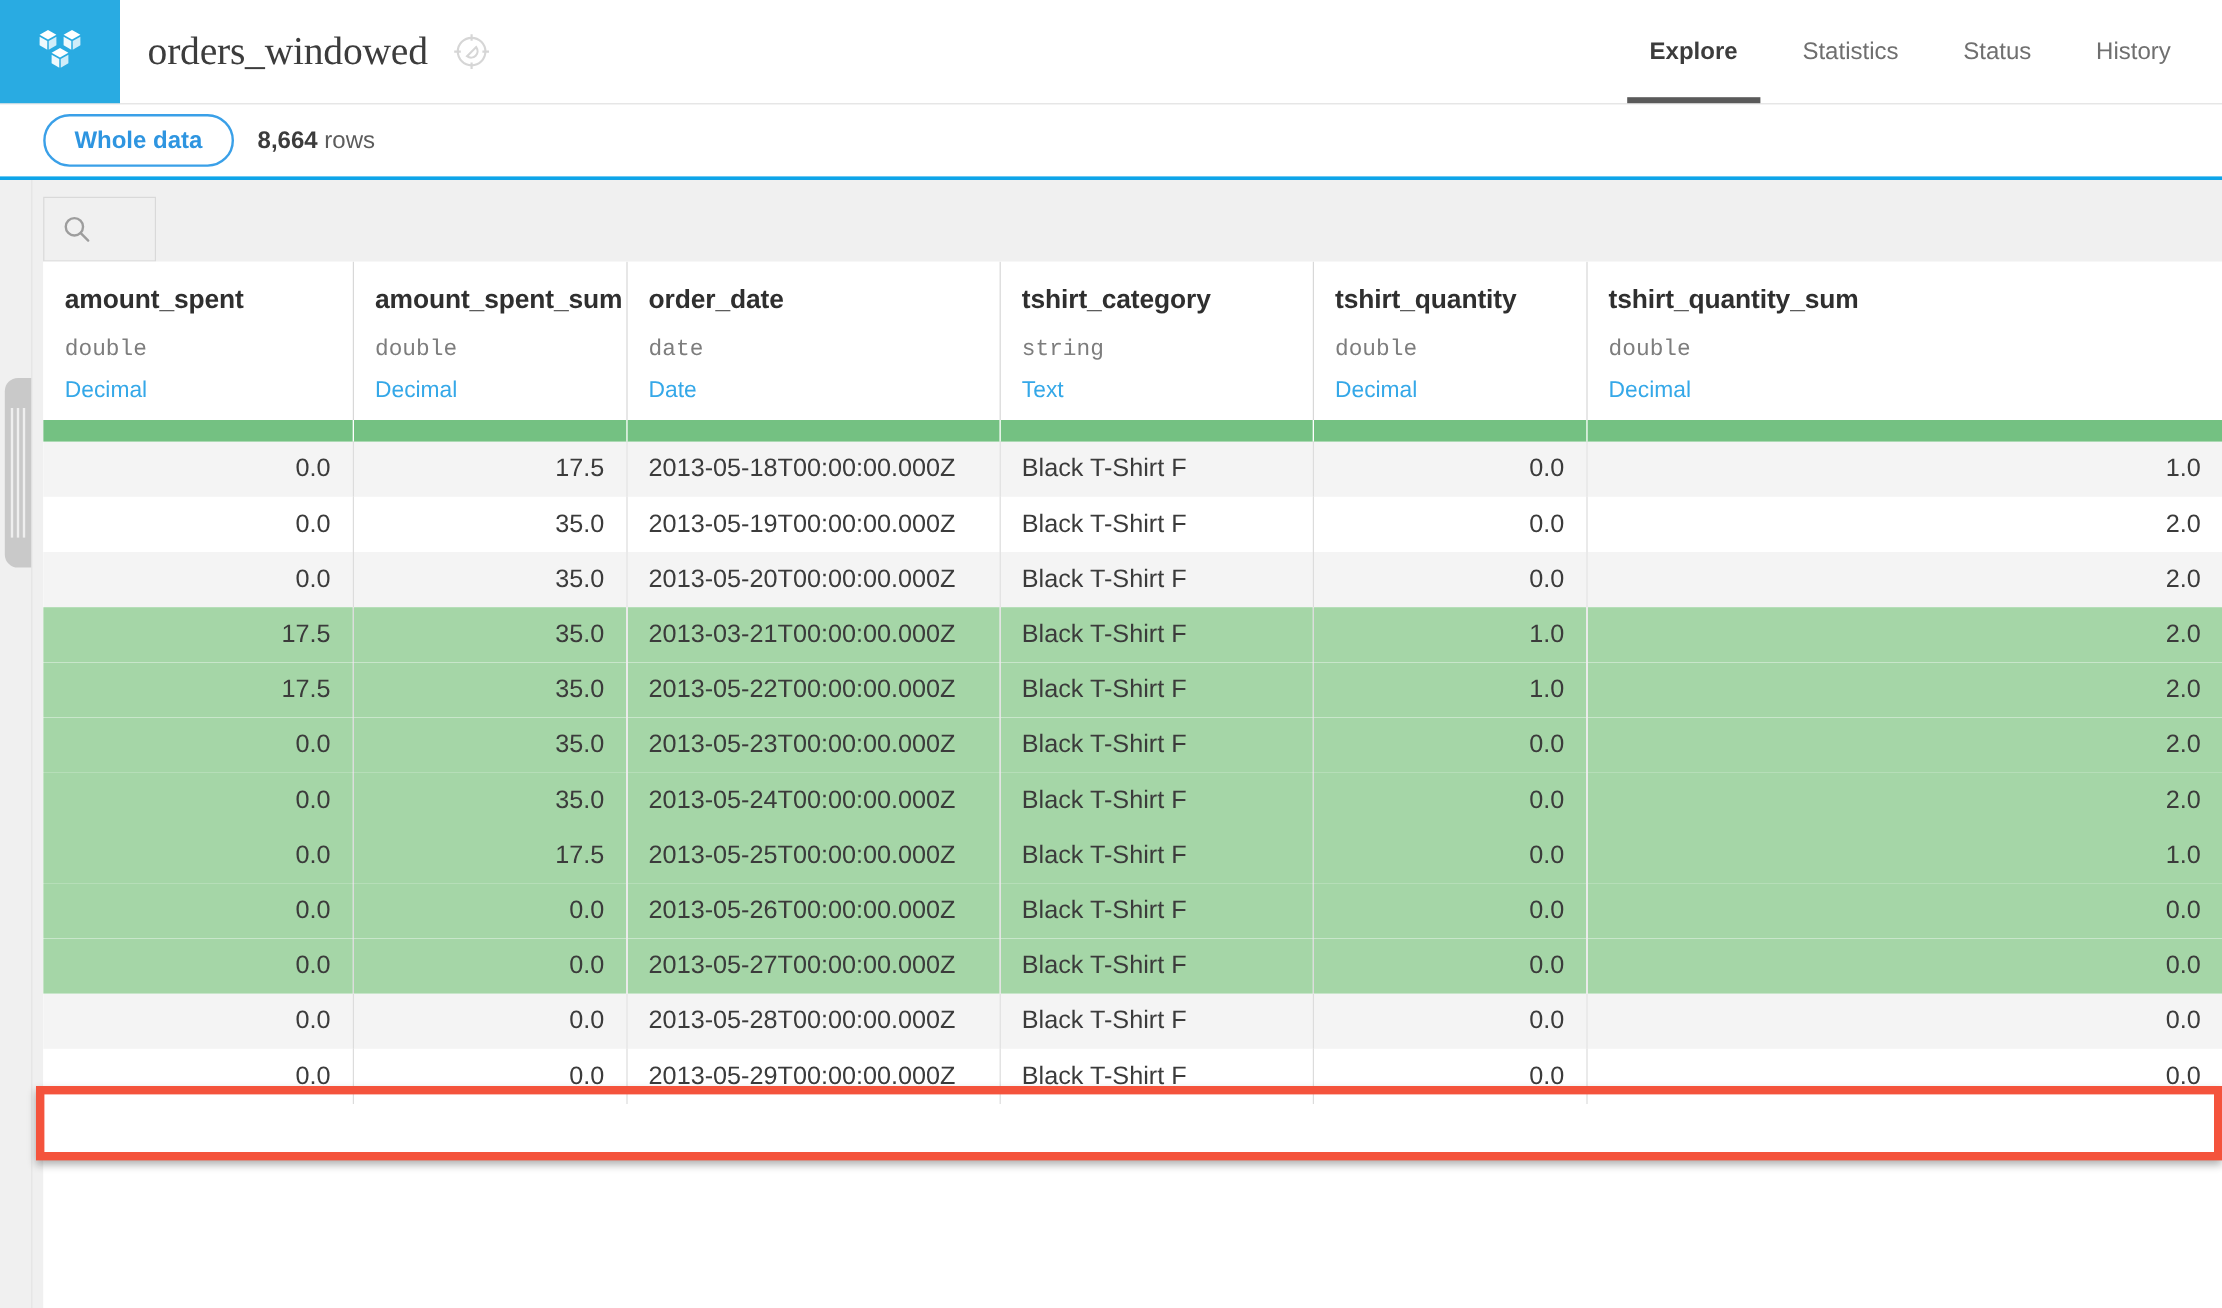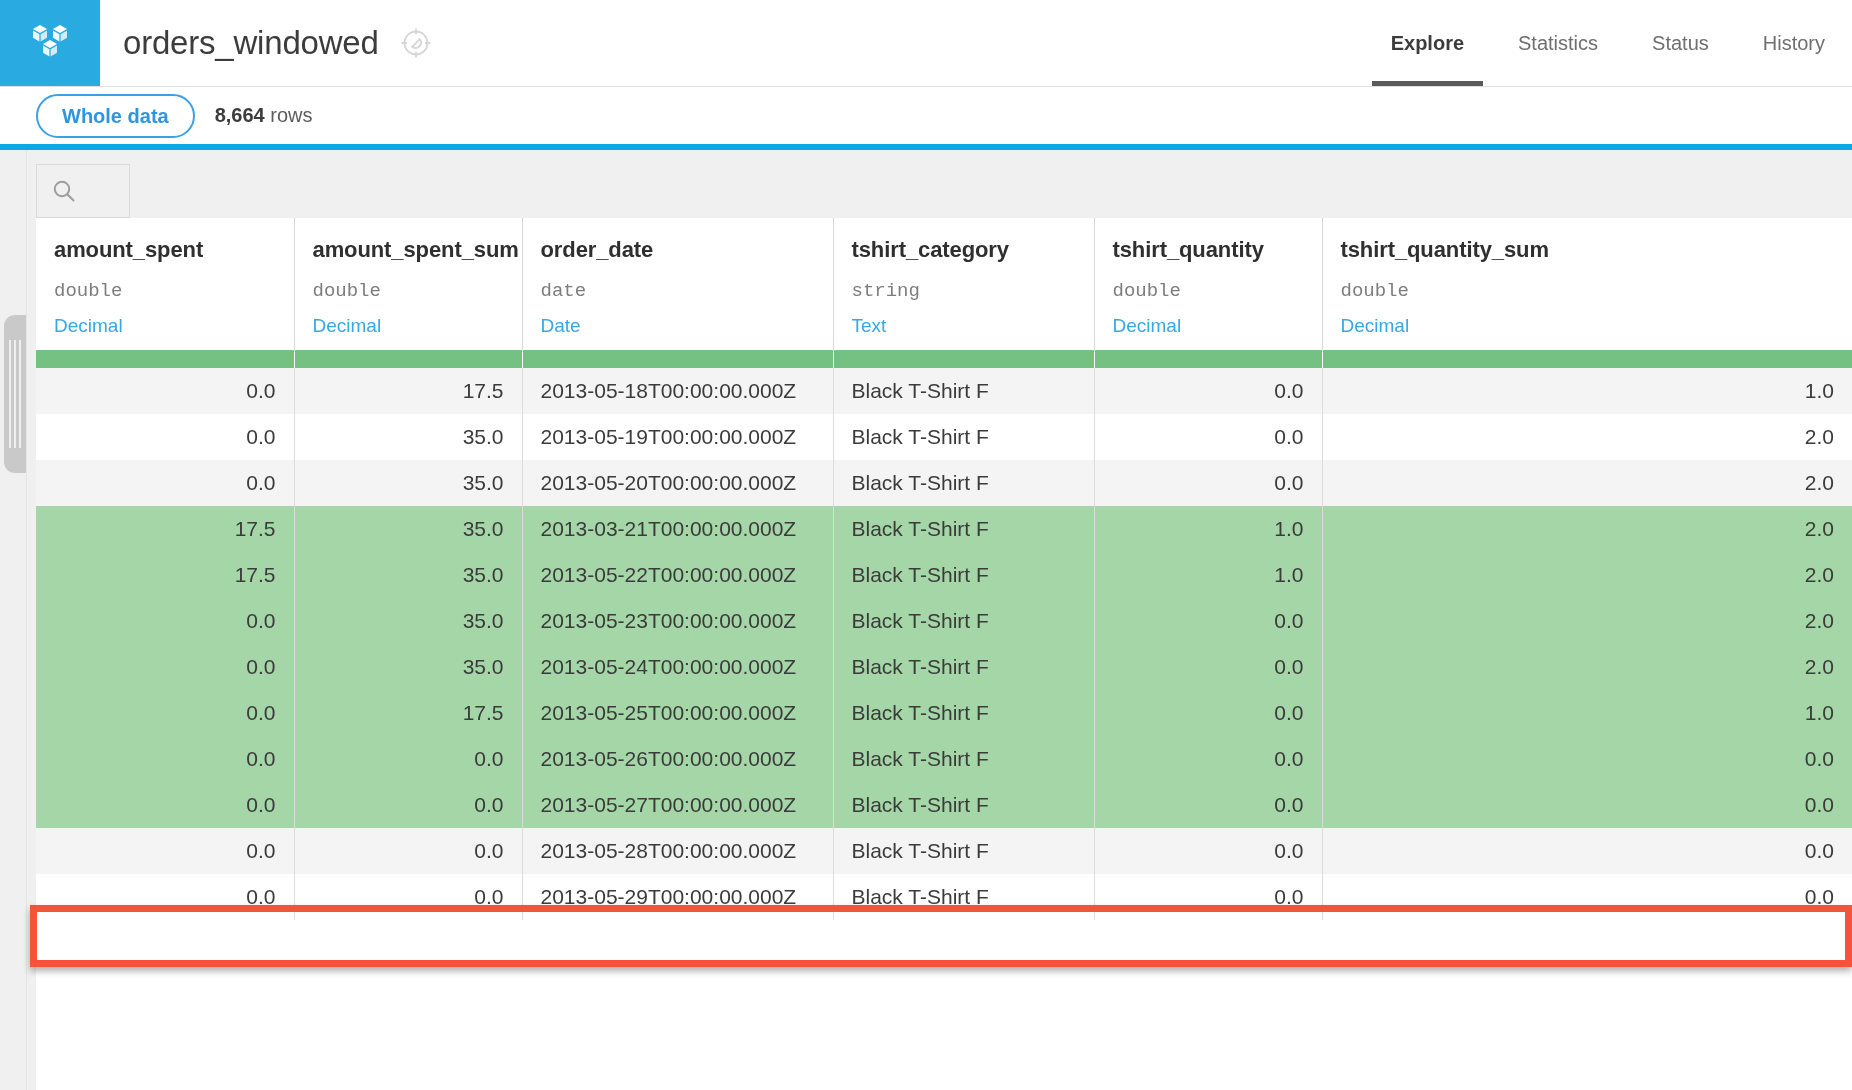--- a/index.html
+++ b/index.html
@@ -46,32 +46,33 @@
     align-items: center;
     padding-left: 23px;
     flex: 0 0 auto;
   }
   .ds-title {
     font-size: 33px;
     font-weight: 400;
     color: #3c3c3c;
     letter-spacing: -0.2px;
     white-space: nowrap;
+    font-family: Liberation Serif, serif;
   }
   .compass-icon {
     margin-left: 20px;
     display: flex;
     align-items: center;
     color: #d6d6d6;
   }
   .nav-tabs {
     margin-left: auto;
     display: flex;
     align-items: stretch;
-    padding-right: 0px;
+    padding-right: 16px;
   }
   .nav-tab {
     display: flex;
     align-items: center;
     justify-content: center;
     padding: 0 27px;
     font-size: 20px;
     color: #6f6f6f;
     position: relative;
     white-space: nowrap;
@@ -88,21 +89,21 @@
     right: 8px;
     bottom: 0;
     height: 5px;
     background: #5a5a5a;
   }
 
   
   .subbar {
     height: 63px;
     background: #ffffff;
-    border-bottom: 6px solid #0ea5e9;
+    border-bottom: 3px solid #0ea5e9;
     display: flex;
     align-items: center;
     padding-left: 36px;
     box-sizing: border-box;
   }
   .pill {
     border: 2px solid #3aa0e8;
     border-radius: 40px;
     color: #2e95e0;
     font-weight: bold;

